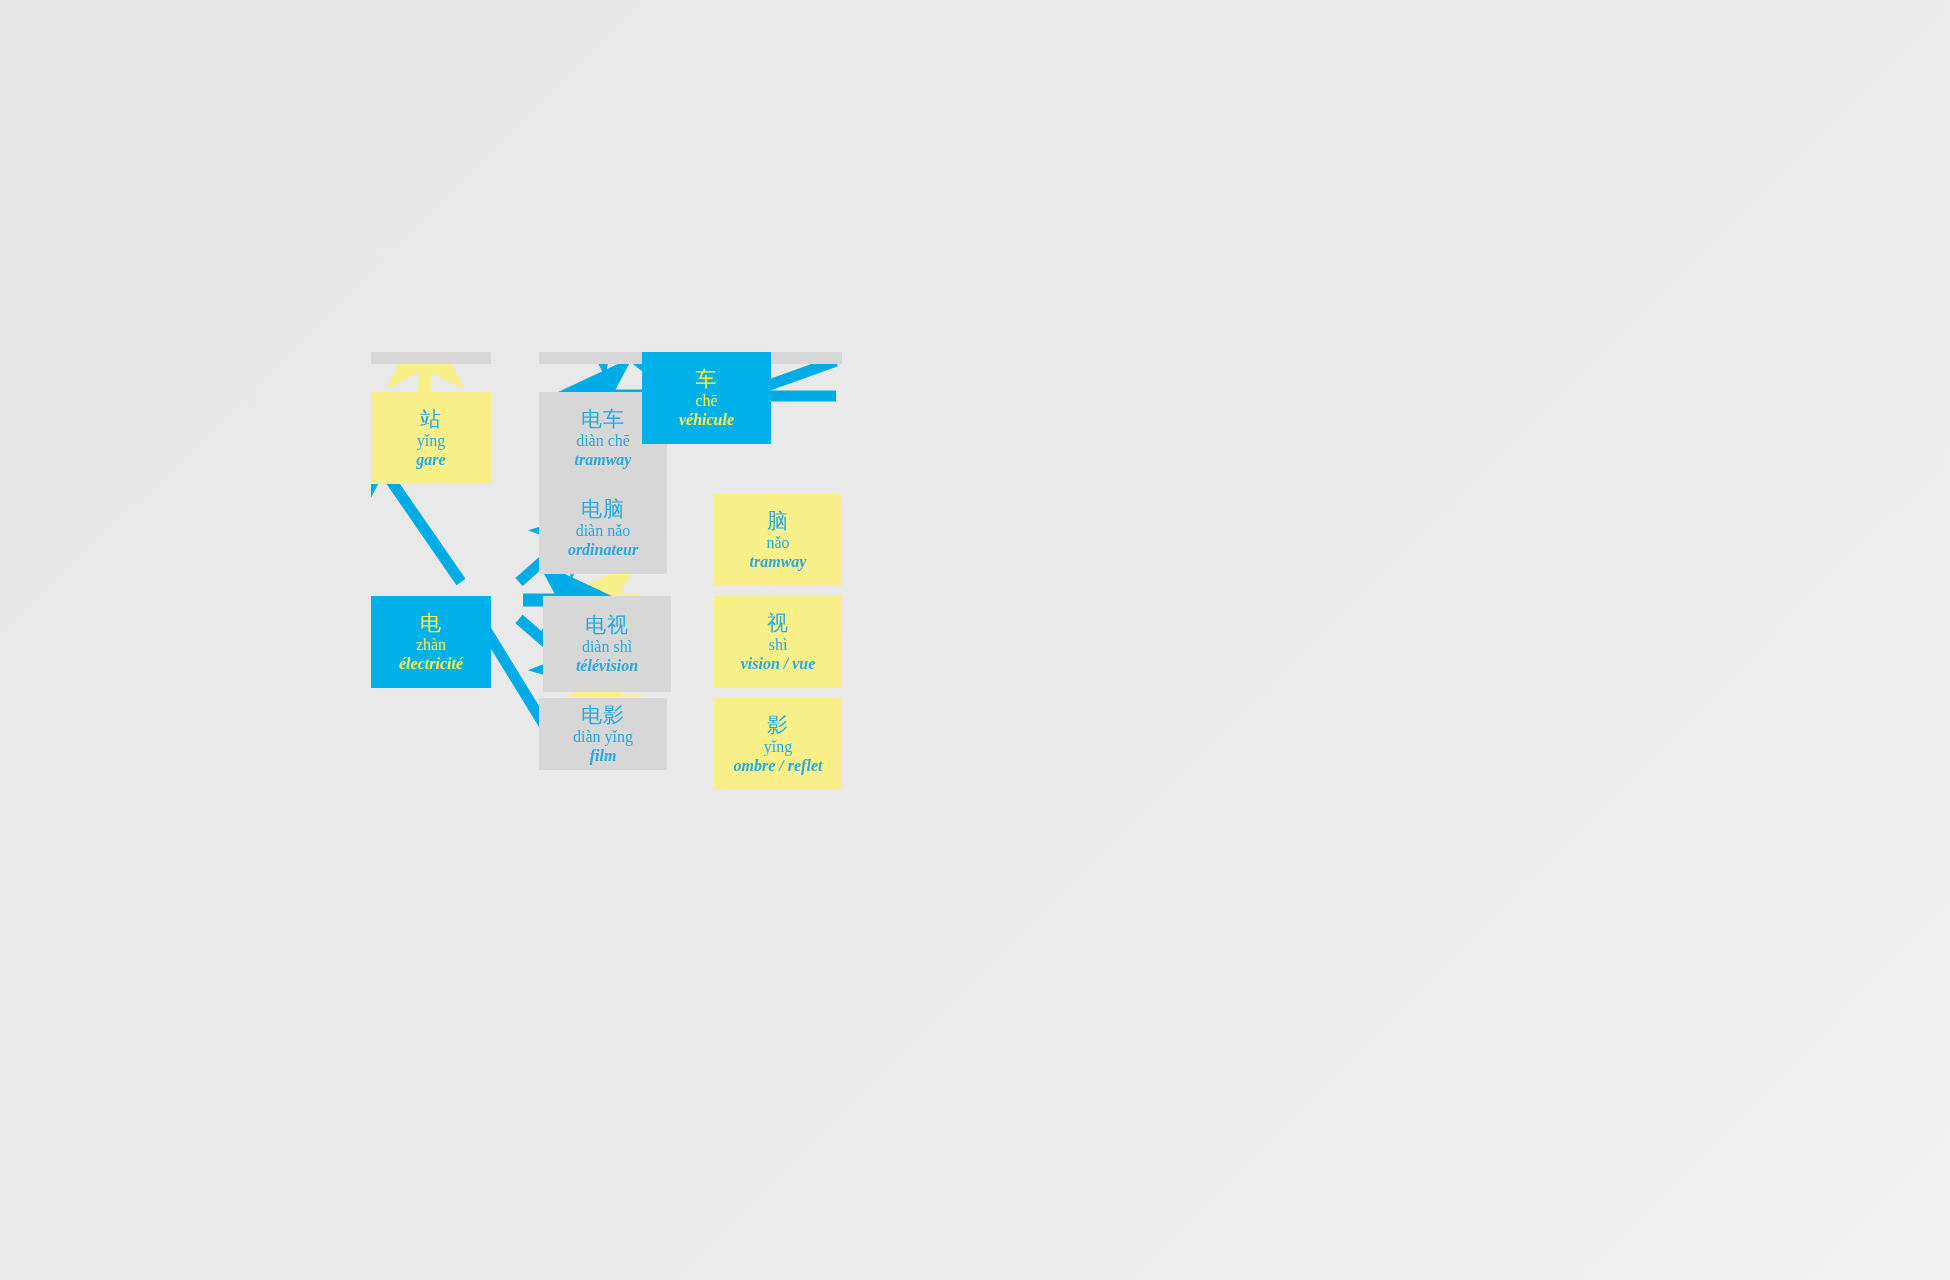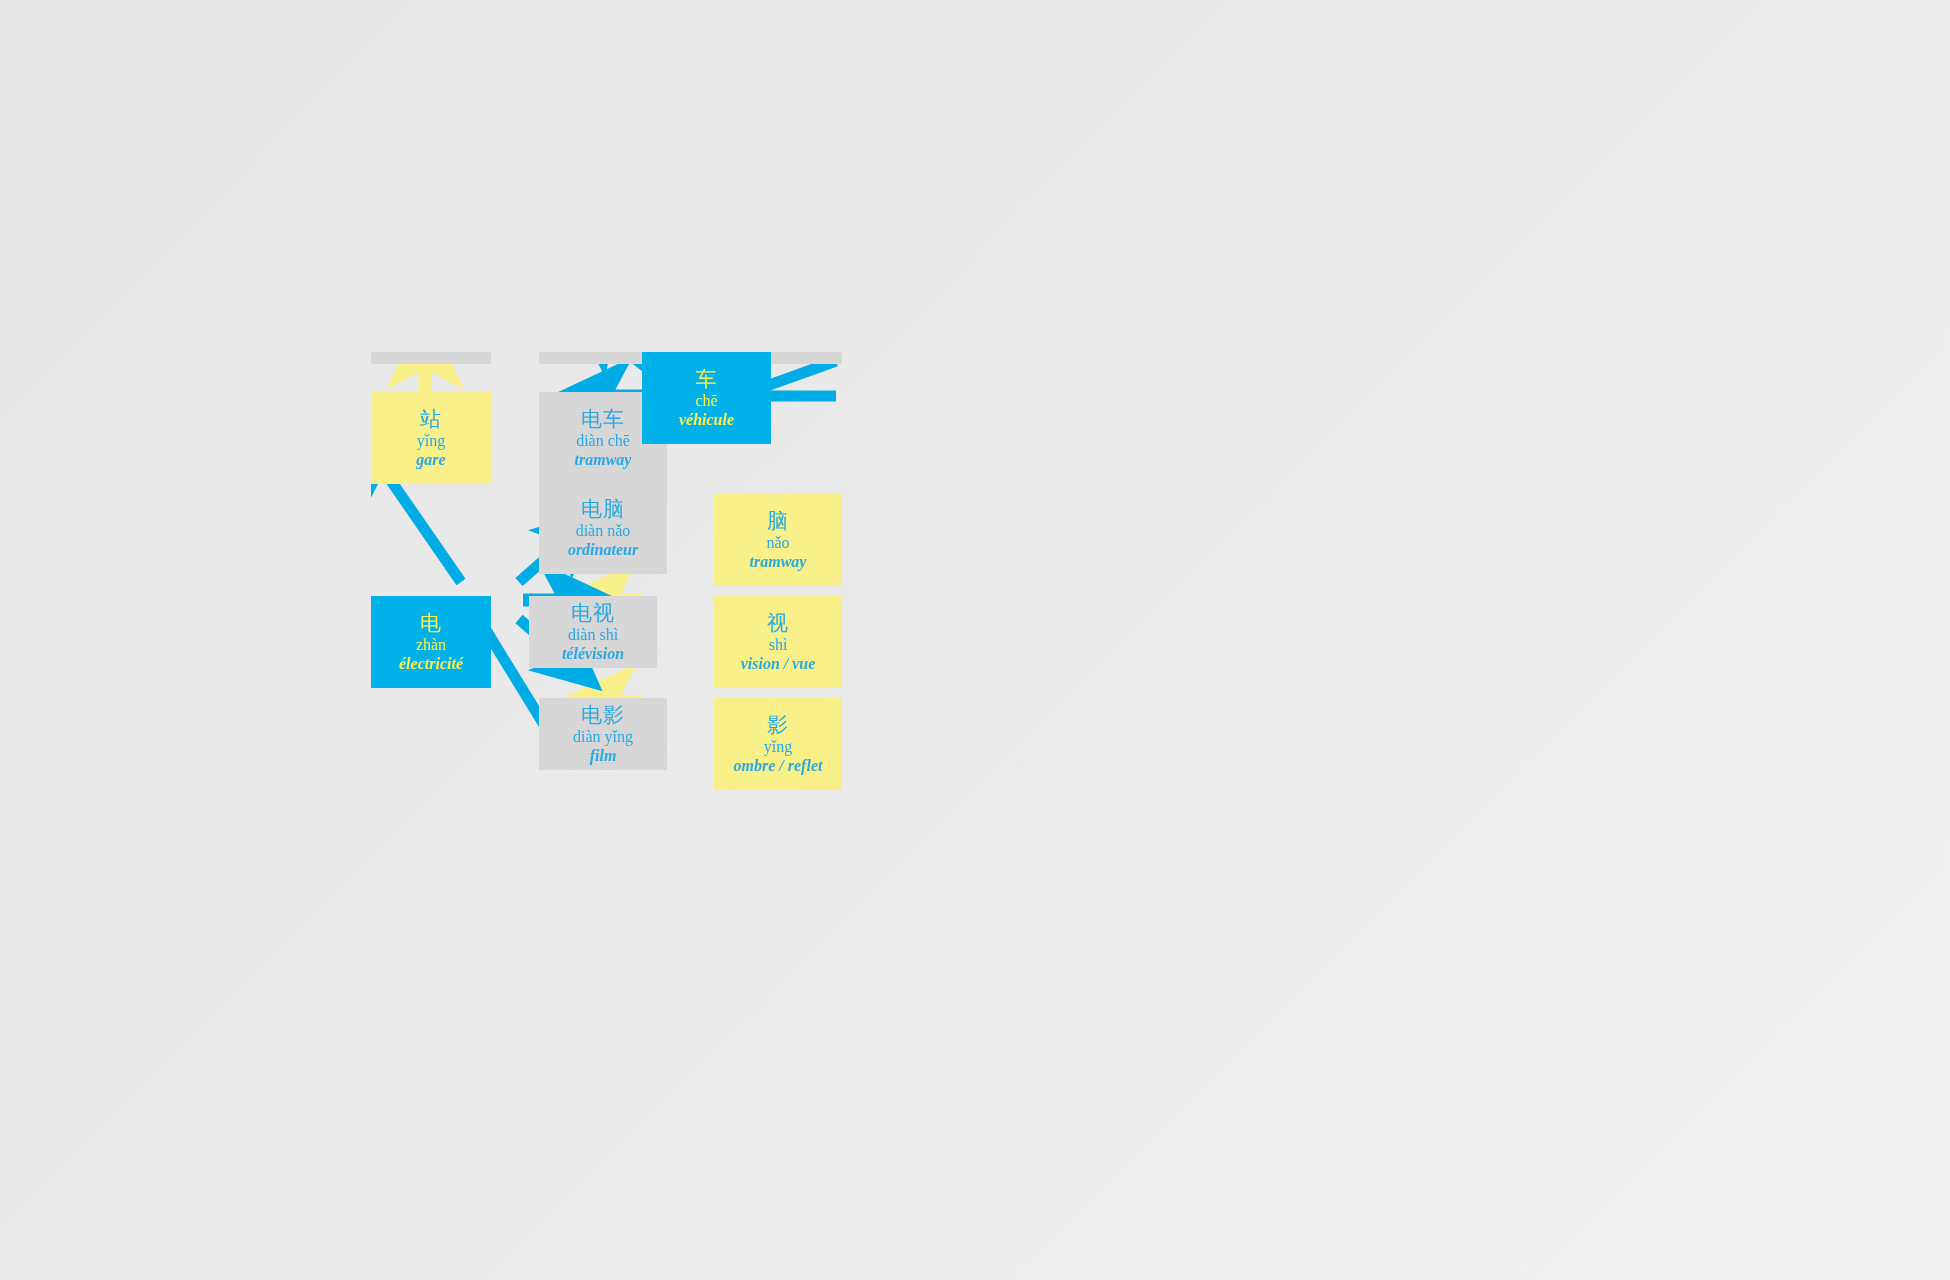--- a/index.html
+++ b/index.html
@@ -206,21 +206,21 @@
         <div class="pin">nǎo</div>
         <div class="fr">tramway</div>
       </div>
 
       <div class="node n-cyan" style="left:0px; top:282px; width:120px; height:92px;">
         <div class="han">电</div>
         <div class="pin">zhàn</div>
         <div class="fr">électricité</div>
       </div>
 
-      <div class="node n-gray" style="left:158px; top:282px; width:128px; height:72px;">
+      <div class="node n-gray" style="left:172px; top:282px; width:128px; height:96px;">
         <div class="han">电视</div>
         <div class="pin">diàn shì</div>
         <div class="fr">télévision</div>
       </div>
 
       <div class="node n-yellow" style="left:343px; top:282px; width:128px; height:92px;">
         <div class="han">视</div>
         <div class="pin">shì</div>
         <div class="fr">vision / vue</div>
       </div>

